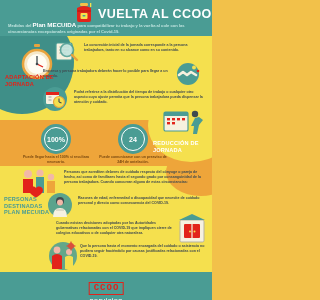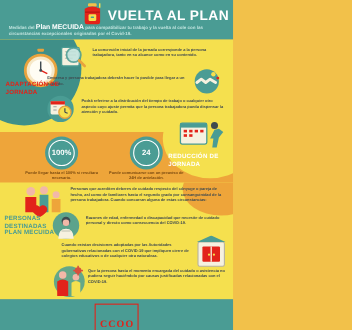--- a/index.html
+++ b/index.html
@@ -65,22 +65,22 @@
     position:absolute;left:0;top:272px;width:212px;height:28px;
     background:#4a9c94;
   }
   .ccoo{
     position:absolute;left:50%;top:4px;transform:translateX(-50%);
     text-align:center;
   }
   .ccoo-mark{
     border:1.6px solid #e2231a;color:#e2231a;
     font-weight:bold;font-size:9px;letter-spacing:1px;
-    padding:12px 3px 0px 4px;line-height:11px;display:inline-block;
-    font-family:Liberation Serif, serif;
+    padding:0px 3px 0px 4px;line-height:11px;display:inline-block;
+    font-family:Liberation Mono, monospace;
   }
   .ccoo-sub{
     color:#ffffff;font-size:8px;margin-top:1px;letter-spacing:.2px;
   }
 
   
   .cat{
     position:absolute;font-weight:bold;letter-spacing:.2px;z-index:6;
     line-height:6.5px;
   }
@@ -126,21 +126,21 @@
       <svg viewBox="0 0 20 22" width="20" height="22">
         <rect x="6" y="1" width="8" height="3" rx="1.2" fill="#f2c14a"></rect>
         <path d="M3 6 q7 -4 14 0 v12 a2 2 0 0 1 -2 2 H5 a2 2 0 0 1 -2 -2 z" fill="#e2231a"></path>
         <rect x="6.5" y="11" width="7" height="6" rx="1" fill="#f5e04e"></rect>
         <rect x="8.5" y="13" width="3" height="1.4" rx=".6" fill="#4a9c94"></rect>
         <path d="M3.3 9 h13.4" stroke="#b5170f" stroke-width="1.2"></path>
         <rect x="14" y="0" width="1.3" height="5" fill="#4a9c94"></rect>
         <rect x="16" y="1" width="1.3" height="4" fill="#f5e04e"></rect>
       </svg>
     </div>
-    <div class="hdr-title">VUELTA AL PLAN</div>
+    <div class="hdr-title">VUELTA AL CCOO</div>
     <div class="hdr-sub">
       <span class="plain">Medidas del</span>
       <b>Plan MECUIDA</b>
       <span class="plain">para compatibilizar tu trabajo y la vuelta al cole con las circunstancias excepcionales originadas por el Covid-19.</span>
     </div>
   </div>
 
   <div class="band-yellow1"></div>
 
   <div class="ill" style="left:20px;top:44px;">

